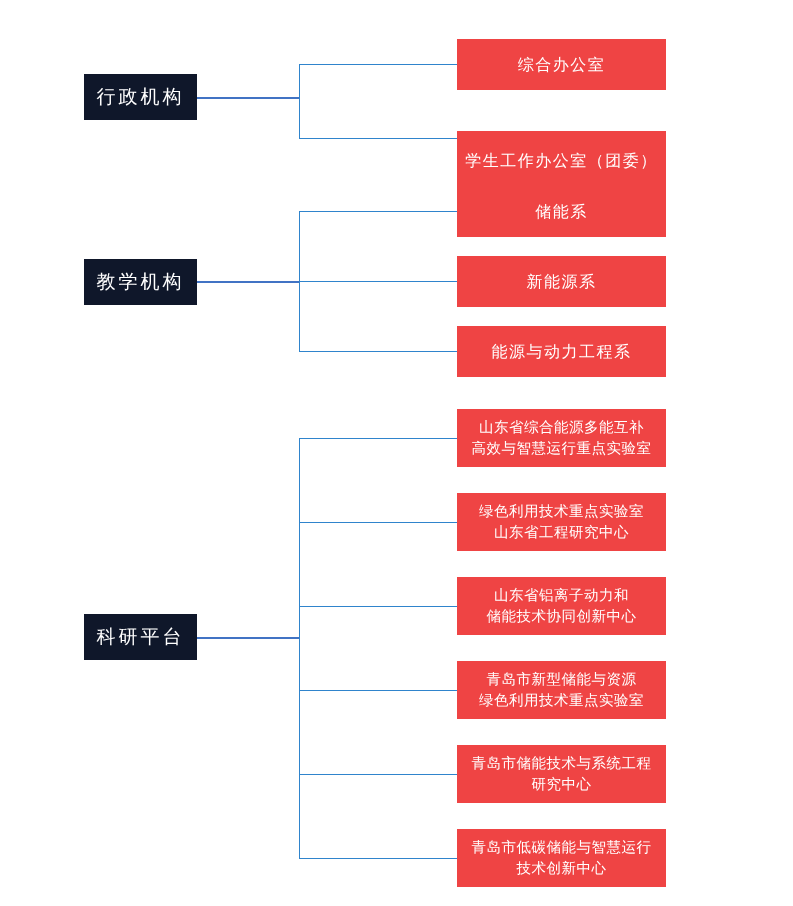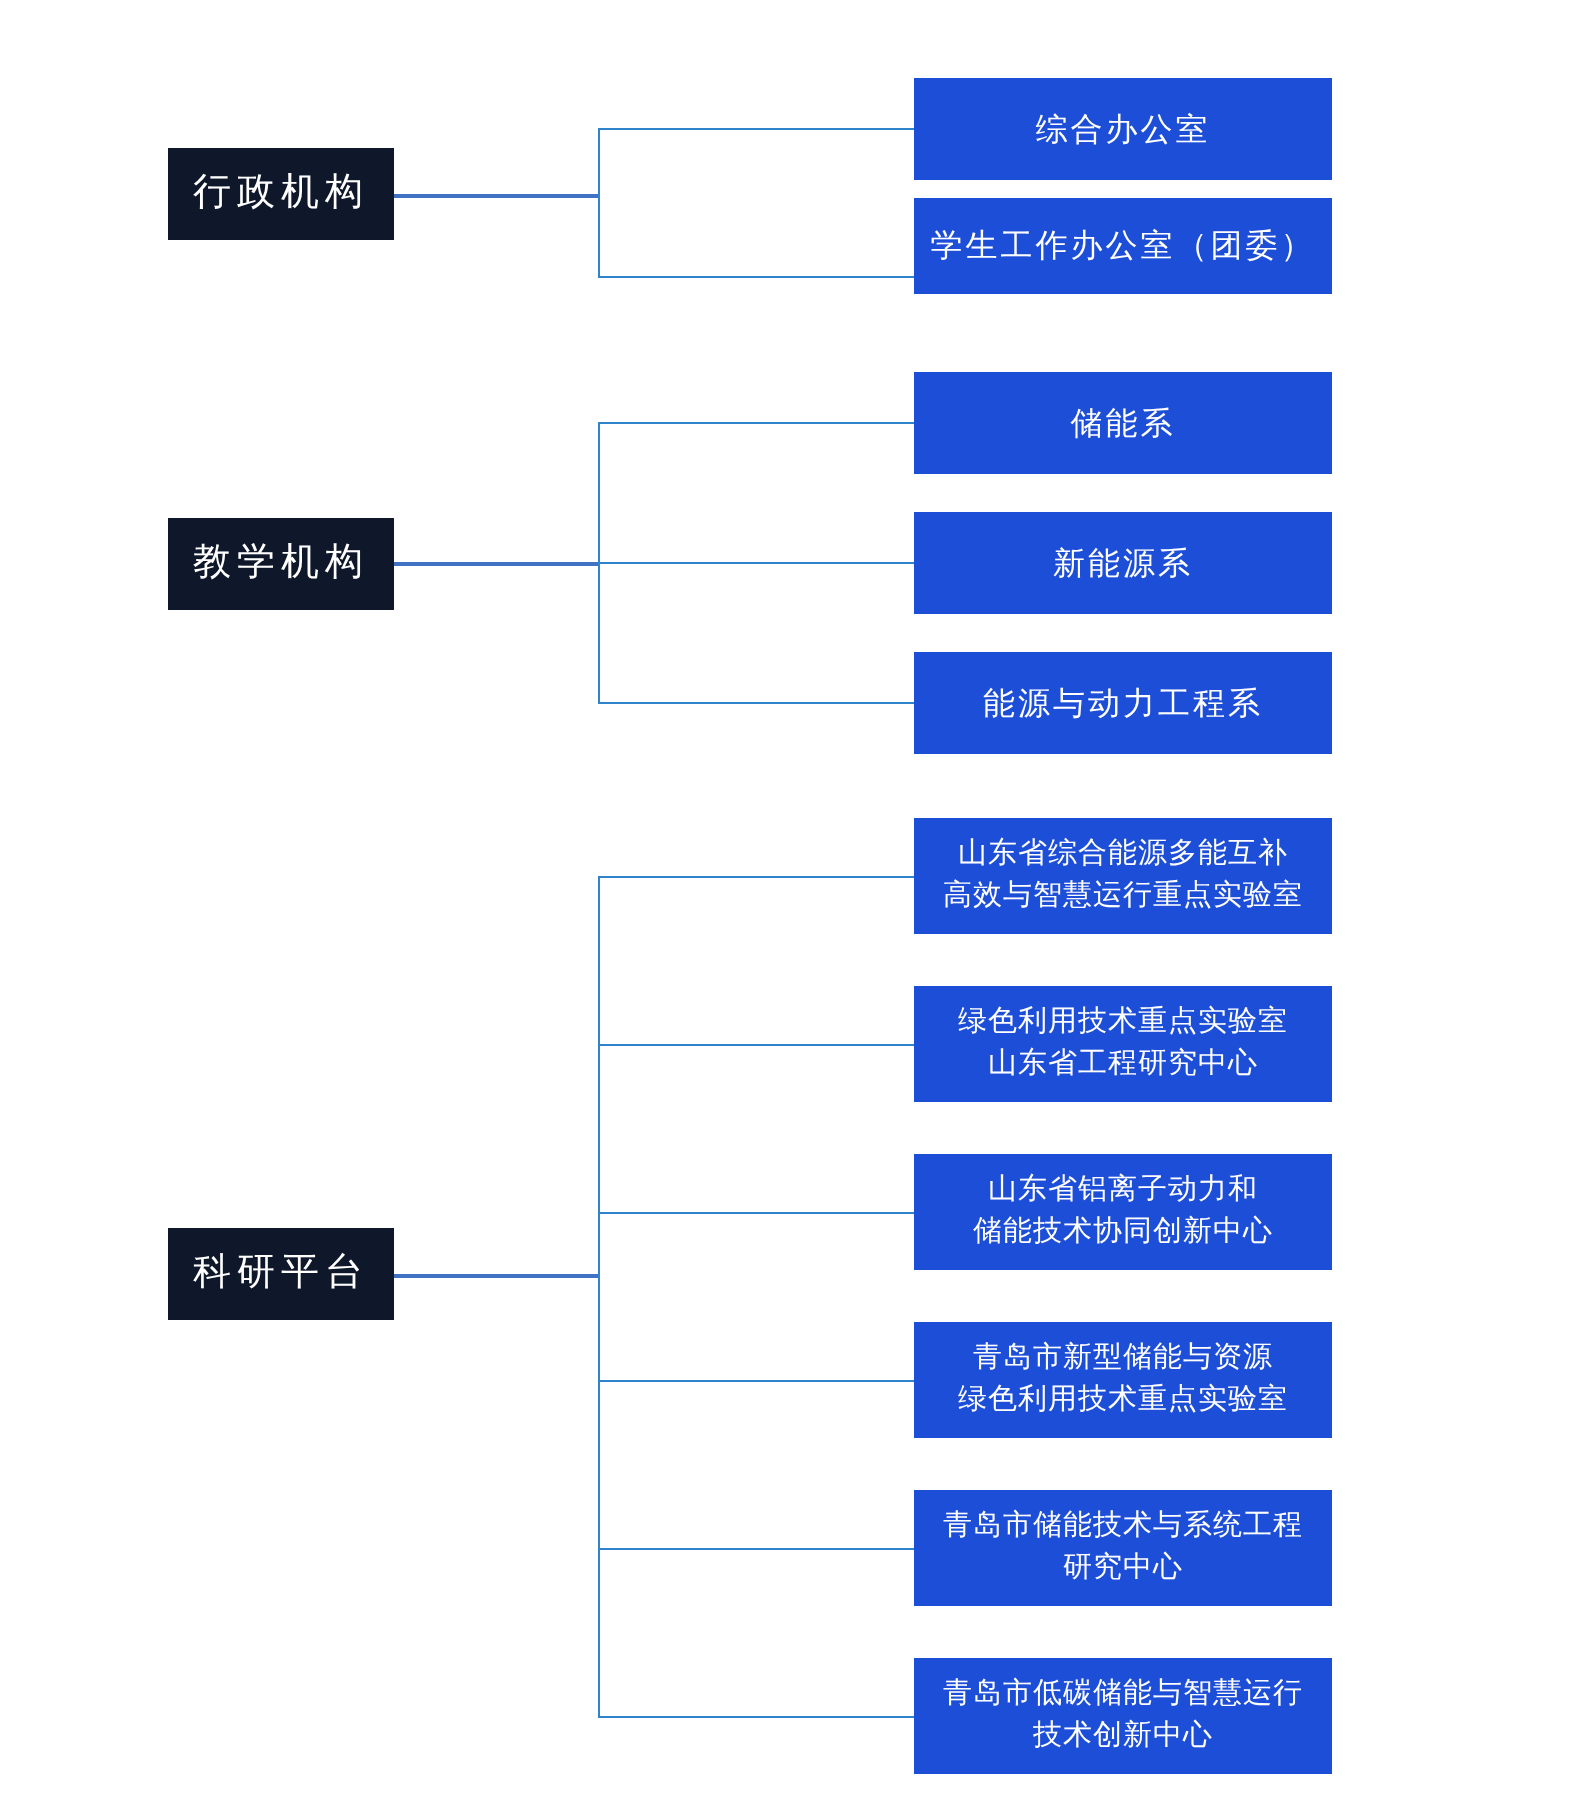--- a/index.html
+++ b/index.html
@@ -13,21 +13,21 @@
 
   
   .node{
     position:absolute;
     box-sizing:border-box;
     display:flex;
     align-items:center;
     justify-content:center;
     text-align:center;
     color:#ffffff;
-    background:#1d4ed8;
+    background:#ef4444;
     letter-spacing:2px;
     line-height:1.32;
     user-select:none;
   }
   .parent{
     font-size:19px;
     letter-spacing:3px;
     background:#0f172a;
   }
   .leaf{
@@ -71,21 +71,21 @@
   <div class="stem" style="left:197px;top:97px;width:103px;"></div>
 
   <div class="vline" style="left:299px;top:64px;height:74px;"></div>
 
   <div class="hline" style="left:299px;top:64px;width:158px;"></div>
   <div class="hline" style="left:299px;top:138px;width:158px;"></div>
 
   <div class="node leaf" style="left:457px;top:39px;width:209px;height:51px;">
     <span class="txt">综合办公室</span>
   </div>
-  <div class="node leaf" style="left:457px;top:99px;width:209px;height:48px;">
+  <div class="node leaf" style="left:457px;top:131px;width:209px;height:59px;font-family:Liberation Serif, serif;">
     <span class="txt">学生工作办公室（团委）</span>
   </div>
 
   <div class="node parent" style="left:84px;top:259px;width:113px;height:46px;">
     <span>教学机构</span>
   </div>
   <div class="stem" style="left:197px;top:281px;width:103px;"></div>
   <div class="vline" style="left:299px;top:211px;height:140px;"></div>
   <div class="hline" style="left:299px;top:211px;width:158px;"></div>
   <div class="hline" style="left:299px;top:281px;width:158px;"></div>

